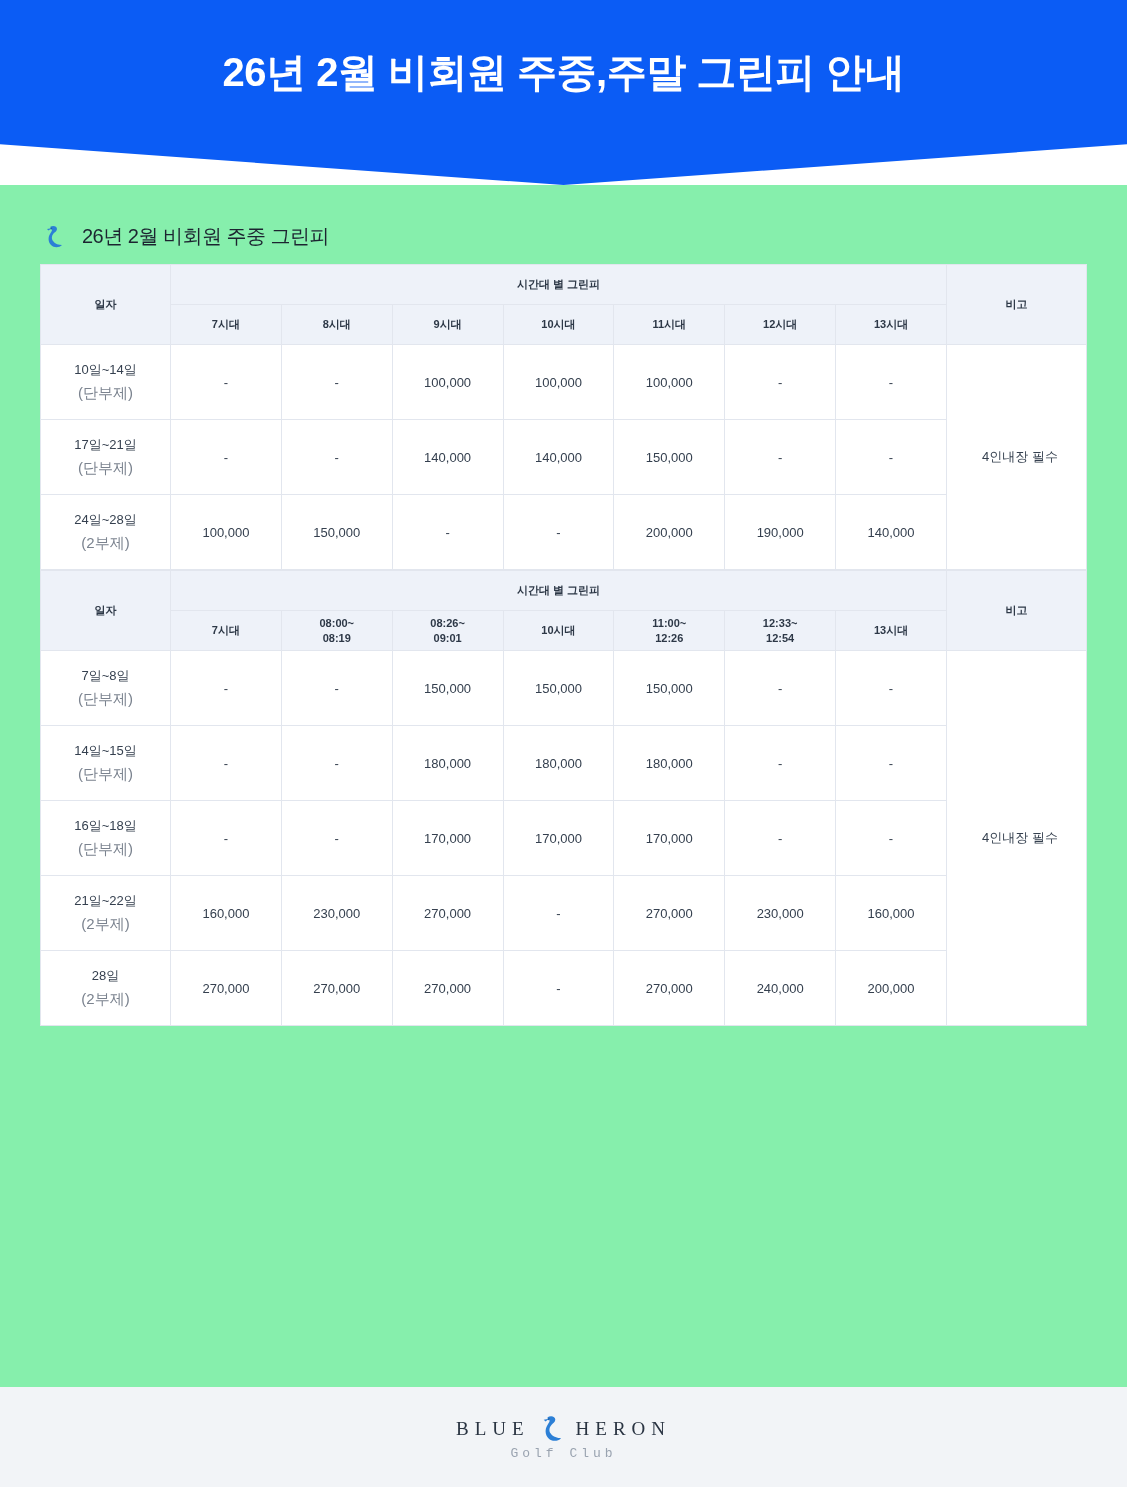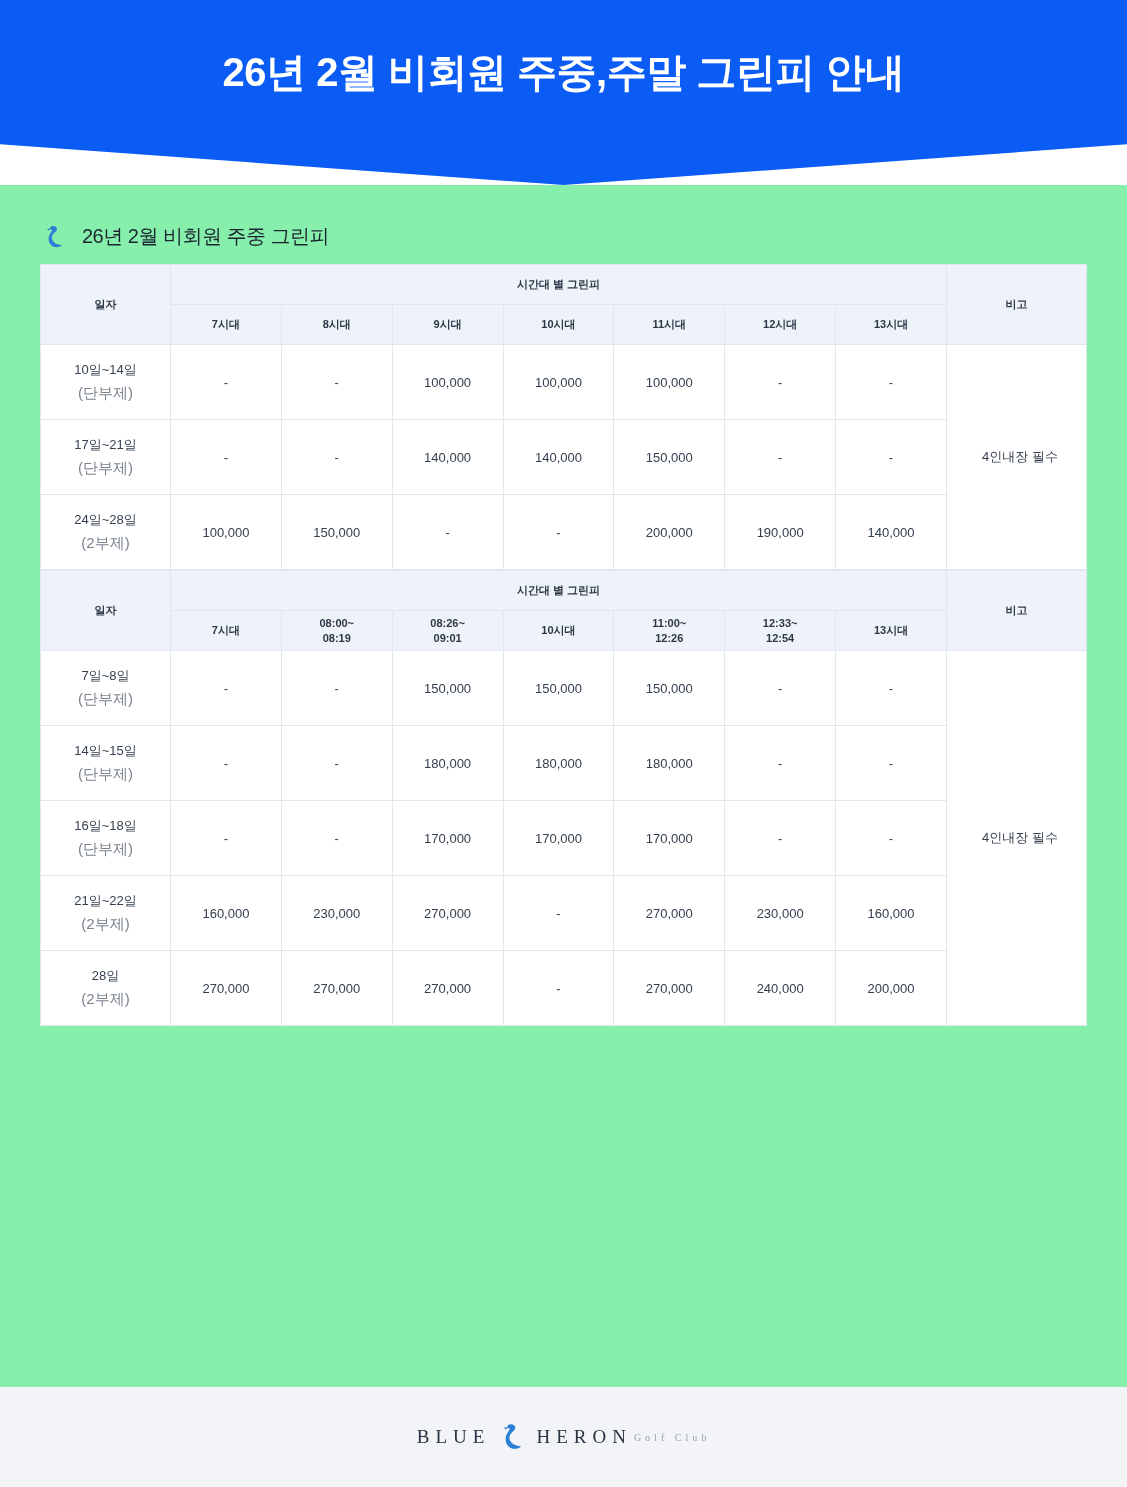--- a/index.html
+++ b/index.html
@@ -128,40 +128,40 @@
     bottom: 0;
     width: 100%;
     height: 100px;
     background: #f2f4f7;
     display: flex;
     align-items: center;
     justify-content: center;
   }
   .logo {
     display: flex;
-    flex-direction: row;
+    flex-direction: column;
     align-items: center;
     gap: 2px;
   }
   .logo-row {
     display: flex;
     align-items: center;
     gap: 10px;
   }
   .logo-word {
     font-size: 19px;
     letter-spacing: 6px;
     color: #2a3442;
     font-family: "Liberation Serif", serif;
   }
   .logo-sub {
-    font-size: 10px;
+    font-size: 13px;
     letter-spacing: 4px;
     color: #9aa3b0;
-    font-family: Liberation Serif, serif;
+    font-family: Liberation Mono, monospace;
   }
 </style>
 </head>
 <body>
 
 <div class="page">
 
   <div class="banner">
     <div class="banner-bg"></div>
     <div class="banner-title">26년 2월 비회원 주중,주말 그린피 안내</div>

